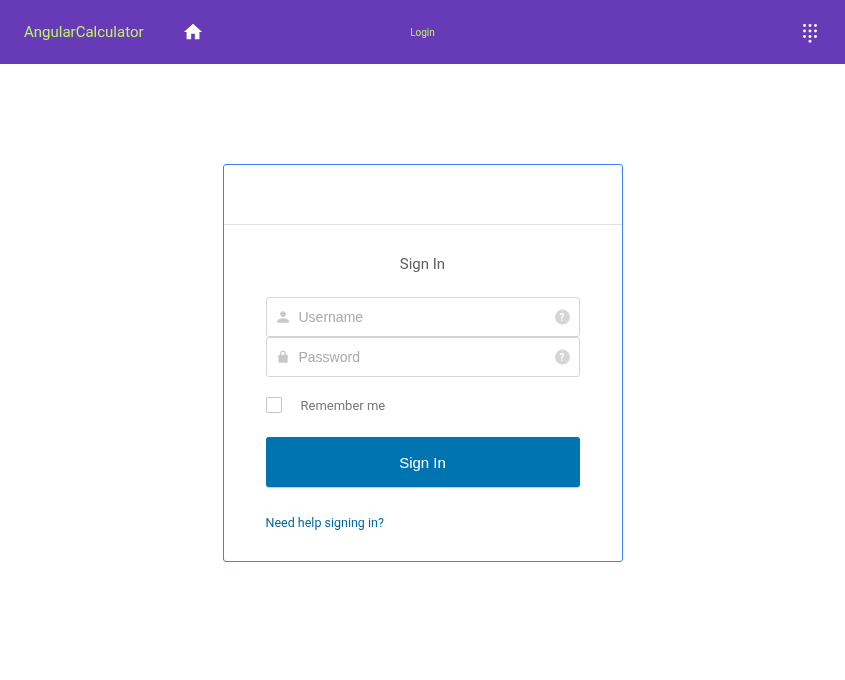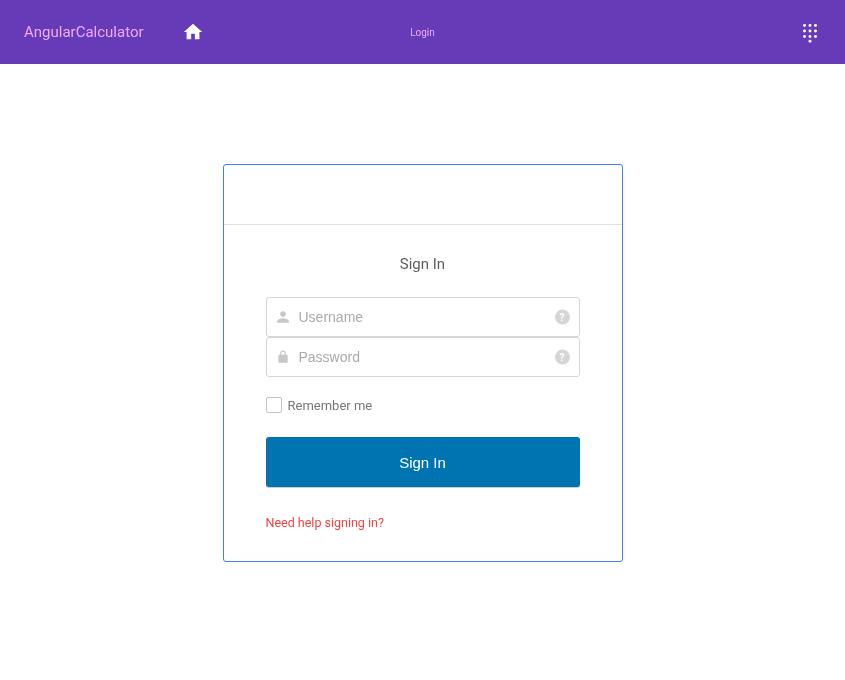--- a/index.html
+++ b/index.html
@@ -9,21 +9,21 @@
       height: 680px;
       background: #ffffff;
       overflow: hidden;
     }
     .header {
       background: #673ab7;
       height: 64px;
       display: flex;
       align-items: center;
       padding: 0 24px;
-      color: #f0abfc;
+      color: #bef264;
       justify-content: space-between;
     }
     .header-left {
       display: flex;
       align-items: center;
       gap: 38px;
     }
     .app-title {
       font-size: 15px;
       font-weight: 400;
@@ -117,21 +117,21 @@
       background: #d6d6d6;
       color: #ffffff;
       font-size: 10px;
       line-height: 15px;
       text-align: center;
       font-weight: bold;
     }
     .remember-wrap {
       display: flex;
       align-items: center;
-      gap: 6px;
+      gap: 19px;
       margin-top: 20px;
       margin-bottom: 24px;
     }
     .remember-wrap input[type="checkbox"] {
       width: 16px;
       height: 16px;
       appearance: none;
       border: 1px solid #c4c4c4;
       border-radius: 2px;
       cursor: pointer;
@@ -150,21 +150,21 @@
       color: #ffffff;
       font-size: 15px;
       border-radius: 3px;
       cursor: pointer;
       box-shadow: 0 1px 0 rgba(0,0,0,0.2);
     }
     .help-link {
       display: inline-block;
       margin-top: 28px;
       font-size: 12.5px;
-      color: #ef4444;
+      color: #0369a1;
       text-decoration: none;
       cursor: pointer;
     }
   </style>
 </head>
 <body>
 
 <div class="header">
   <div class="header-left">
     <span class="app-title">AngularCalculator</span>

